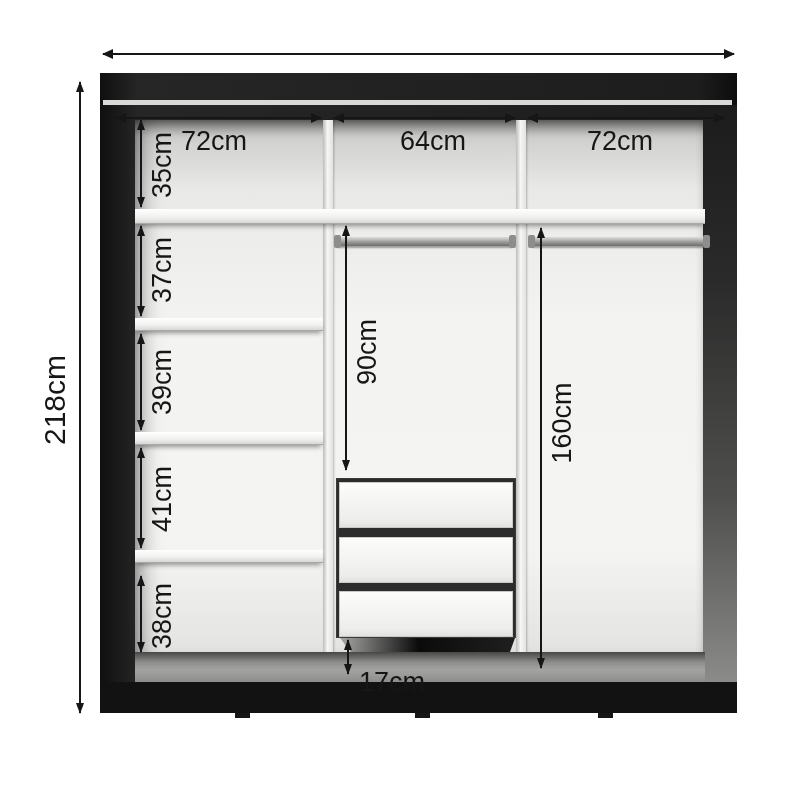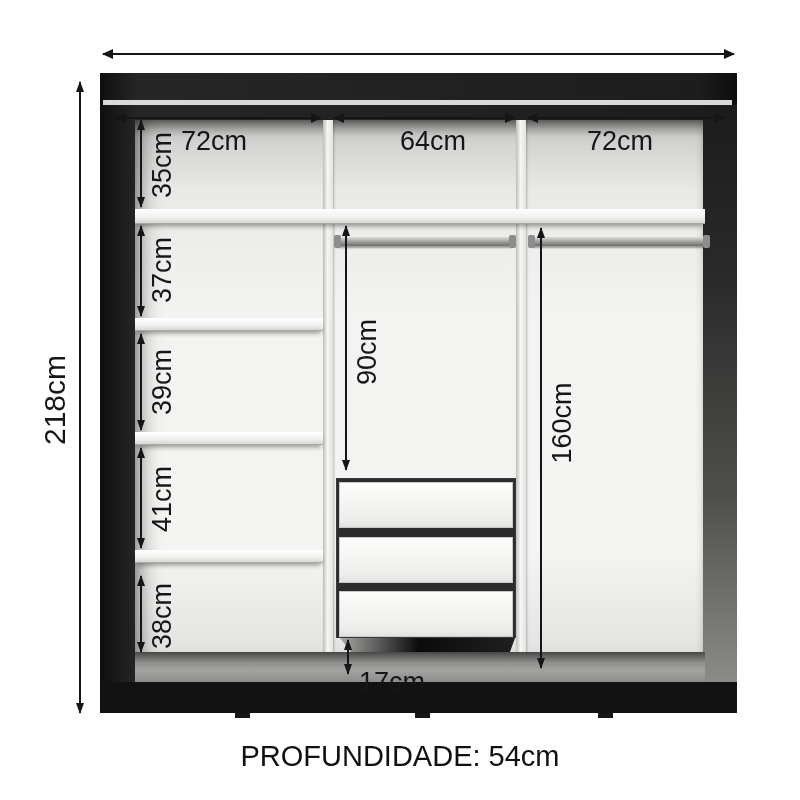--- a/index.html
+++ b/index.html
@@ -133,15 +133,14 @@
 
   <div class="arrow-v" style="left:345px; top:226px; height:244px;"></div>
   <div class="dim-label rot" style="left:367px; top:352px;">90cm</div>
 
   <div class="arrow-v" style="left:540px; top:228px; height:440px;"></div>
   <div class="dim-label rot" style="left:562px; top:423px;">160cm</div>
 
   <div class="arrow-v" style="left:347px; top:640px; height:34px;"></div>
   <div class="dim-label" style="left:392px; top:657px;margin-top:25px;">17cm</div>
 
-  <div class="depth-label">PROFUNDIDADE: 54cm</div>
 
 </div>
 
 </body></html>

